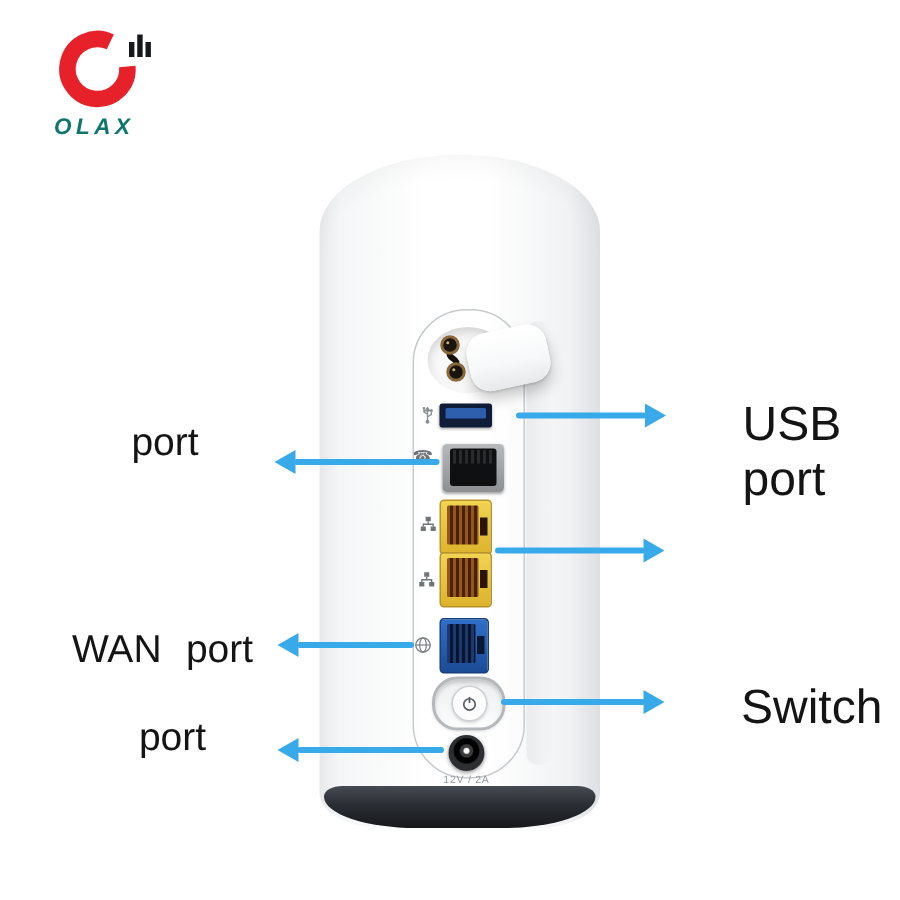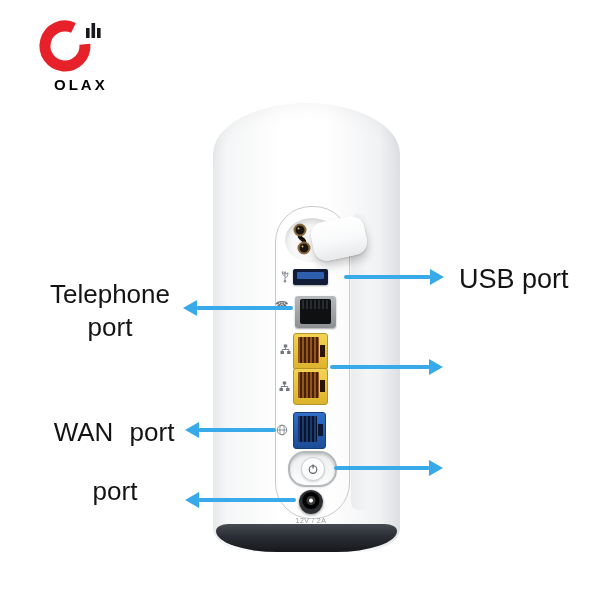--- a/index.html
+++ b/index.html
@@ -2,22 +2,22 @@
 <html><head>
 <meta charset="utf-8">
 <style>
   html,body{margin:0;padding:0;background:#ffffff;}
   .stage{position:relative;width:600px;height:600px;background:#ffffff;overflow:hidden;
          font-family:"Liberation Sans",sans-serif;}
 
   
   .logo{position:absolute;left:30px;top:14px;width:110px;height:84px;}
   .logo svg{position:absolute;left:0;top:0;}
-  .logo-word{position:absolute;left:24px;top:62px;font-size:15px;font-weight:600;
-             letter-spacing:3px;color:#000000;}
+  .logo-word{position:absolute;left:6px;top:62px;font-size:15px;font-weight:600;
+             letter-spacing:3px;color:#0f766e;font-style:italic;}
 
   
   .device{position:absolute;left:213px;top:103px;width:187px;height:449px;
           background:linear-gradient(90deg,#e6e8ea 0%,#f5f6f7 7%,#ffffff 38%,#ffffff 60%,#f1f2f4 89%,#dddfe3 100%);
           border-radius:95px 95px 42px 42px / 52px 52px 24px 24px;
           box-shadow:inset 0 16px 20px -14px rgba(0,0,0,0.05);}
   .device-base{position:absolute;left:3px;right:3px;bottom:0;height:28px;
           background:linear-gradient(180deg,#464a52 0%,#2a2d33 45%,#16181c 100%);
           border-radius:14px 14px 70px 70px / 8px 8px 24px 24px;}
   .panel{position:absolute;left:275px;top:206px;width:73px;height:311px;
@@ -75,21 +75,21 @@
   
   .arrow{position:absolute;height:4px;background:#38a9e9;border-radius:3px;}
   .arrow.right::after{content:'';position:absolute;right:-13px;top:-6px;width:0;height:0;
         border-left:14px solid #38a9e9;border-top:8px solid transparent;border-bottom:8px solid transparent;}
   .arrow.left::before{content:'';position:absolute;left:-13px;top:-6px;width:0;height:0;
         border-right:14px solid #38a9e9;border-top:8px solid transparent;border-bottom:8px solid transparent;}
 
   
   .label{position:absolute;color:#141414;font-size:26px;}
   .label.two-line{text-align:center;line-height:34px;}
-  .label.right-side{font-size:27px;}
+  .label.right-side{font-size:32px;margin-left:36px;}
   .wide-space{word-spacing:9px;}
 </style>
 </head>
 <body>
 
 <div class="stage">
 
   <div class="logo">
     <svg width="90" height="62" viewBox="0 0 90 62">
       <path d="M43.5 13.9 A20 20 0 1 0 54.9 30.3" fill="none" stroke="#e62129" stroke-width="11"></path>
@@ -179,27 +179,27 @@
   <div class="power-text">12V / 2A</div>
 
   <div class="arrow right" style="left:344px;top:275px;width:87px;"></div>
   <div class="arrow left" style="left:196px;top:306px;width:97px;"></div>
   <div class="arrow right" style="left:330px;top:365px;width:100px;"></div>
   <div class="arrow left" style="left:198px;top:428px;width:78px;"></div>
   <div class="arrow right" style="left:334px;top:466px;width:96px;"></div>
   <div class="arrow left" style="left:198px;top:498px;width:98px;"></div>
 
   <div class="label two-line" style="left:30px;top:278px;width:160px;line-height:33px;">
-    <div>Telephone</div>
     <div>port</div>
   </div>
 
   <div class="label right-side" style="left:459px;top:264px;">USB port</div>
 
 
-  <div class="label wide-space" style="left:48px;top:417px;width:132px;text-align:center;">WAN port</div>
-
+  <div class="label wide-space" style="left:48px;top:417px;width:132px;">WAN port</div>
+
+  <div class="label right-side" style="left:458px;top:453px;">Switch</div>
 
   <div class="label two-line" style="left:35px;top:473px;width:160px;line-height:36px;">
     <div>port</div>
   </div>
 
 </div>
 
 </body></html>

